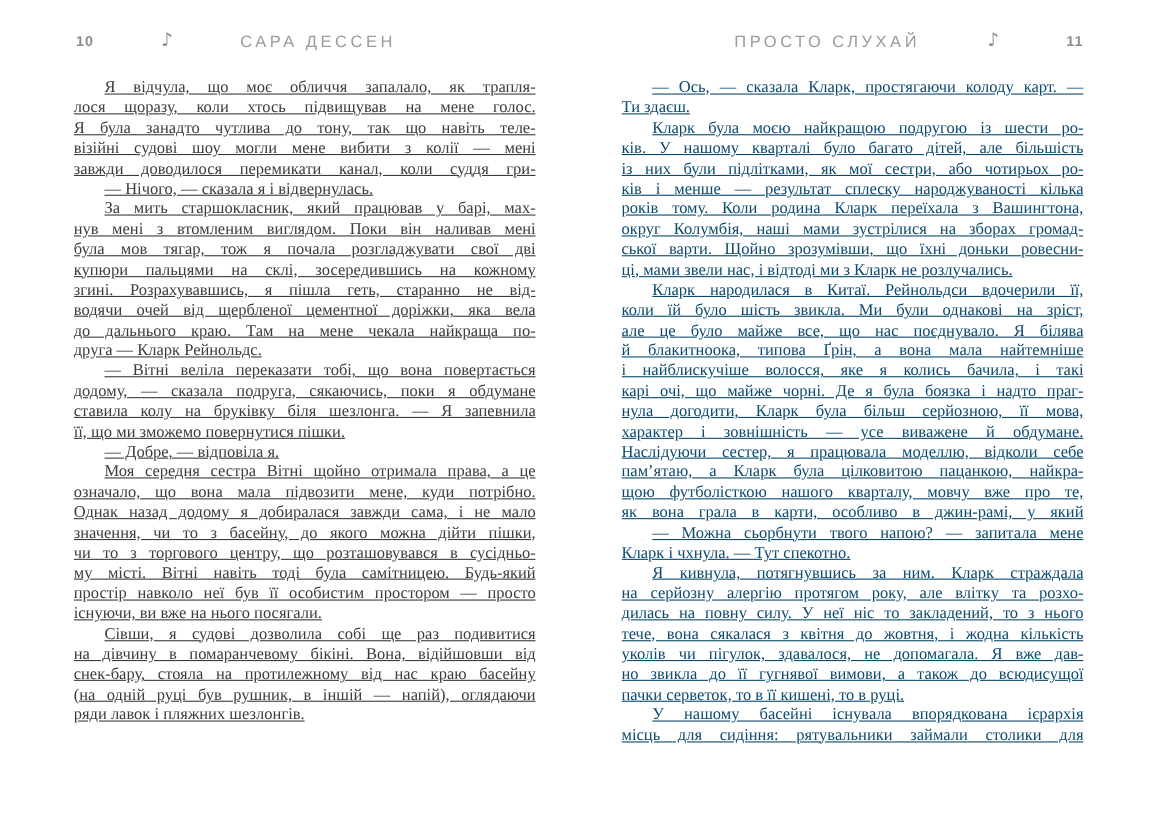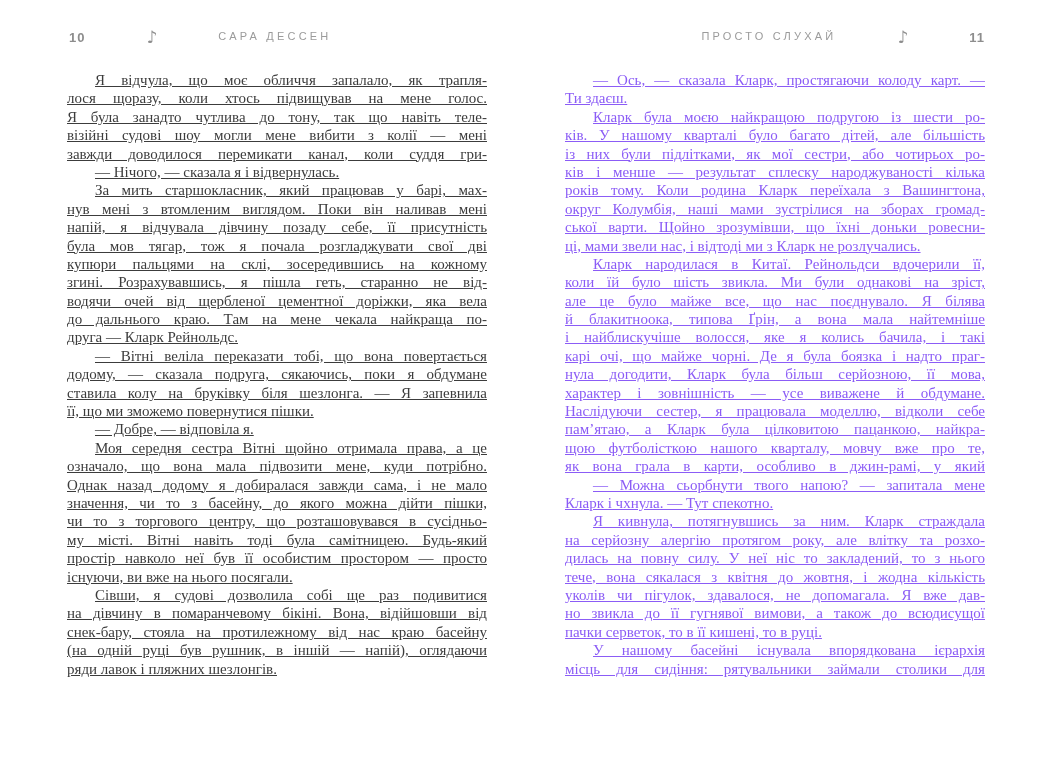--- a/index.html
+++ b/index.html
@@ -26,21 +26,21 @@
   .page.right .running-head { right:65px; }
   .pagenum {
     font-size:13px; font-weight:700; color:#8d8d8d; letter-spacing:1px;
   }
   .note-icon {
     font-family:"DejaVu Sans",sans-serif;
     font-size:17px; color:#8d8d8d; line-height:1;
     margin:0 13px; transform:translateY(-1px);
   }
   .running-title {
-    font-size:11px; font-weight:400; letter-spacing:3.2px; color:#9b9b9b;
+    font-size:15px; font-weight:400; letter-spacing:3.2px; color:#9b9b9b;
     white-space:nowrap;
   }
 
   .page-body {
     position:absolute; top:71px; width:420px;
     color:#3c3c3c;
   }
   .page.left  .page-body { left:67px; }
   .page.right .page-body { left:40px; }
 
@@ -76,21 +76,20 @@
           <div class="line">Я була занадто чутлива до тону, так що навіть теле-</div>
           <div class="line">візійні судові шоу могли мене вибити з колії — мені</div>
           <div class="line">завжди доводилося перемикати канал, коли суддя гри-</div>
         </div>
         <div class="para">
           <div class="line first last">— Нічого, — сказала я і відвернулась.</div>
         </div>
         <div class="para">
           <div class="line first">За мить старшокласник, який працював у барі, мах-</div>
           <div class="line">нув мені з втомленим виглядом. Поки він наливав мені</div>
-          <div class="line">напій, я відчувала дівчину позаду себе, її присутність</div>
           <div class="line">була мов тягар, тож я почала розгладжувати свої дві</div>
           <div class="line">купюри пальцями на склі, зосередившись на кожному</div>
           <div class="line">згині. Розрахувавшись, я пішла геть, старанно не від-</div>
           <div class="line">водячи очей від щербленої цементної доріжки, яка вела</div>
           <div class="line">до дальнього краю. Там на мене чекала найкраща по-</div>
           <div class="line last">друга — Кларк Рейнольдс.</div>
         </div>
         <div class="para">
           <div class="line first">— Вітні веліла переказати тобі, що вона повертається</div>
           <div class="line">додому, — сказала подруга, сякаючись, поки я обдумане</div>
@@ -119,21 +118,21 @@
         </div>
       </div>
   </div>
 
   <div class="page right" style="background: rgb(255, 255, 255);">
     <div class="running-head">
       <span class="running-title">ПРОСТО СЛУХАЙ</span>
       <span class="note-icon">♪</span>
       <span class="pagenum">11</span>
     </div>
-    <div class="page-body" style="color: #8b5cf6;">
+    <div class="page-body" style="color: #0c4a6e;">
         <div class="para">
           <div class="line first">— Ось, — сказала Кларк, простягаючи колоду карт. —</div>
           <div class="line last">Ти здаєш.</div>
         </div>
         <div class="para">
           <div class="line first">Кларк була моєю найкращою подругою із шести ро-</div>
           <div class="line">ків. У нашому кварталі було багато дітей, але більшість</div>
           <div class="line">із них були підлітками, як мої сестри, або чотирьох ро-</div>
           <div class="line">ків і менше — результат сплеску народжуваності кілька</div>
           <div class="line">років тому. Коли родина Кларк переїхала з Вашингтона,</div>

